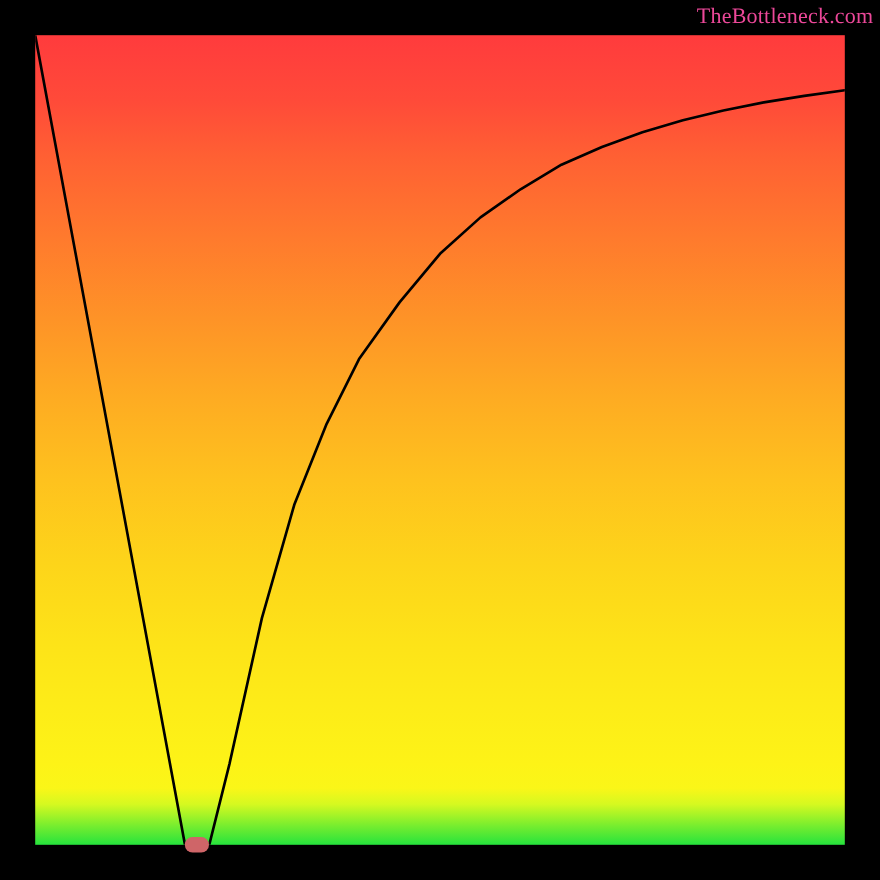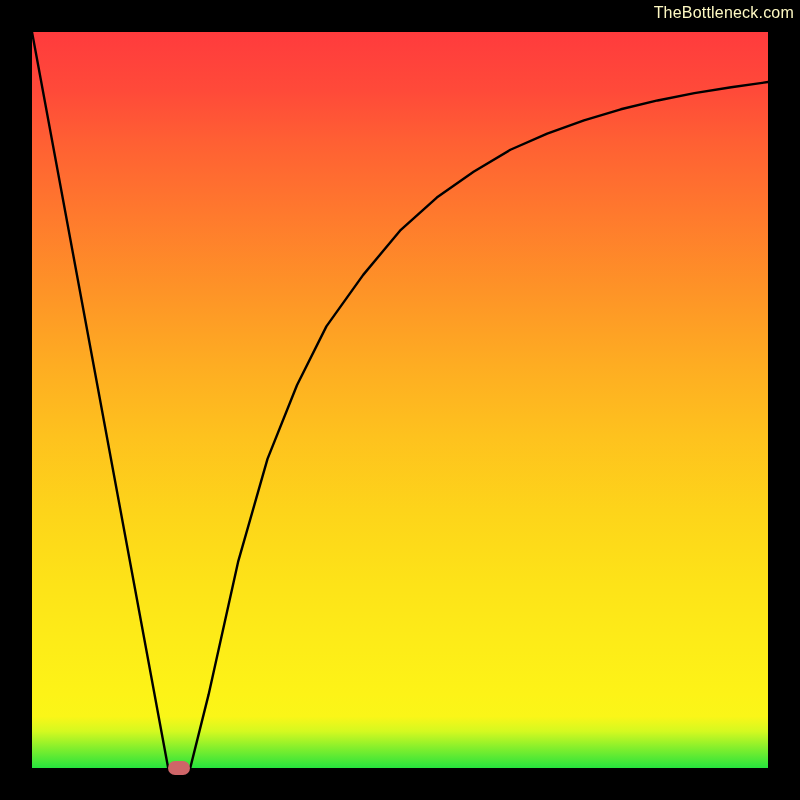--- a/index.html
+++ b/index.html
@@ -31,24 +31,24 @@
       #ff7a2d 75%,
       #ff6033 85%,
       #ff4a39 92%,
       #ff3b3d 100%
     );
   }
   .watermark {
     position: absolute;
     top: 4px;
     right: 6px;
-    font-family: Liberation Sans, sans-serif;
-    font-size: 16px;
+    font-family: Liberation Serif, serif;
+    font-size: 20px;
     font-weight: 400;
-    color: #fef9c3;
+    color: #ec4899;
     letter-spacing: 0.2px;
   }
   .marker {
     position: absolute;
     height: 14px;
     border-radius: 7px;
     background: #cf6568;
   }
   svg.curve {
     position: absolute;

